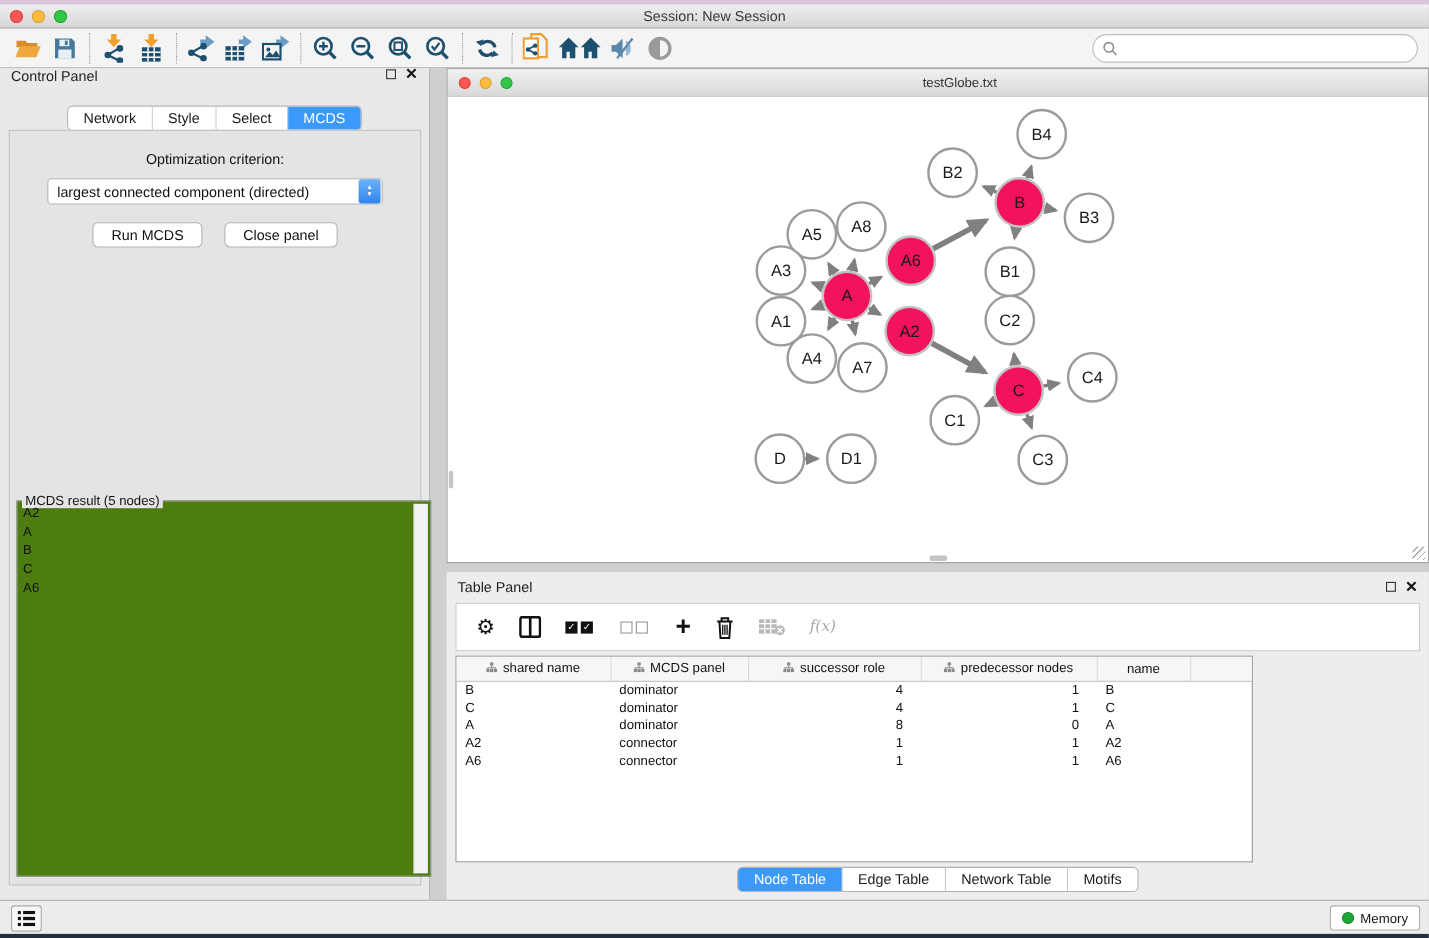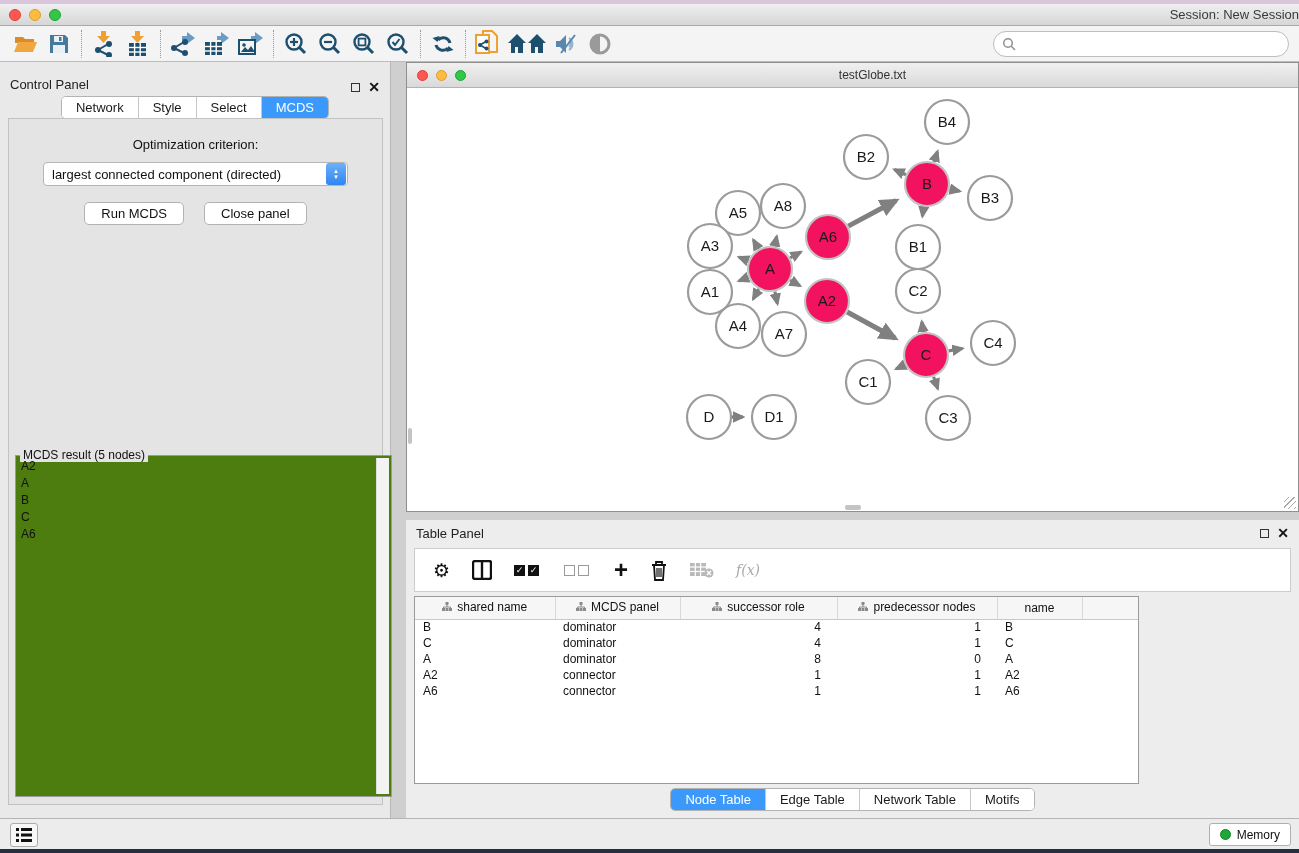--- a/index.html
+++ b/index.html
@@ -7,35 +7,35 @@
   body { background:#cfcfcf; position:relative; }
 
   
   .desktop-strip-top { position:absolute; left:0; top:0; width:1299px; height:4px; background:#d9c6da; }
   .titlebar { position:absolute; left:0; top:4px; width:1299px; height:22px;
     background:linear-gradient(#efefef,#d6d6d6); border-bottom:1px solid #a9a9a9;
     display:flex; align-items:center; }
   .tl-group { position:absolute; left:9px; top:5px; display:flex; gap:8px; }
   .tl { width:12px; height:12px; border-radius:50%; }
   .tl.red{background:#fc5753;border:1px solid #df3e38;} .tl.yel{background:#fdbc40;border:1px solid #de9c2e;} .tl.grn{background:#33c748;border:1px solid #1da32f;}
-  .titlebar .title { width:100%; text-align:right; font-size:13px; color:#3a3a3a; }
+  .titlebar .title { width:100%; text-align:center; font-size:13px; color:#3a3a3a; }
 
   
   .toolbar { position:absolute; left:0; top:26px; width:1299px; height:36px; background:#f4f4f4;
     border-bottom:1px solid #bcbcbc; display:flex; align-items:center; padding-left:8px; }
   .tbtn { width:34px; height:30px; display:flex; align-items:center; justify-content:center; }
   .tsep { width:1px; height:28px; margin:0 5px; border-left:1px dotted #9a9a9a; }
   .search-wrap { position:absolute; right:10px; top:5px; width:296px; height:26px;
     background:#fff; border:1px solid #bdbdbd; border-radius:13px; display:flex; align-items:center; padding-left:8px; }
   .search-wrap input { border:none; outline:none; flex:1; font-size:13px; background:transparent; margin-left:5px; }
 
   
   .control-panel { position:absolute; left:0; top:62px; width:391px; height:756px; background:#e9e9e9;
     border-right:1px solid #b9b9b9; }
-  .cp-header { height:30px; display:flex; align-items:flex-end; padding:0 10px; }
+  .cp-header { height:30px; display:flex; align-items:flex-start; padding:0 10px; }
   .cp-header .cp-title { font-size:13px; color:#222; flex:1; }
   .win-icons { display:flex; gap:8px; align-items:center; }
   .float-ic { width:9px; height:9px; border:1.5px solid #333; display:inline-block; }
   .close-ic { font-size:14px; font-weight:bold; color:#111; line-height:10px; }
   .seg-tabs { display:flex; justify-content:center; margin-top:4px;border-radius:11px; }
   .seg { display:flex; border:1px solid #b3b3b3; border-radius:5px; overflow:hidden; background:#fff; }
   .seg .tab { padding:3px 14px; font-size:13px; color:#1a1a1a; border-right:1px solid #c7c7c7; background:#fff; }
   .seg .tab:last-child{ border-right:none; }
   .seg .tab.active { background:#3b99fc; color:#fff; }
   .cp-body { position:absolute; left:8px; top:56px; width:375px; height:687px;

